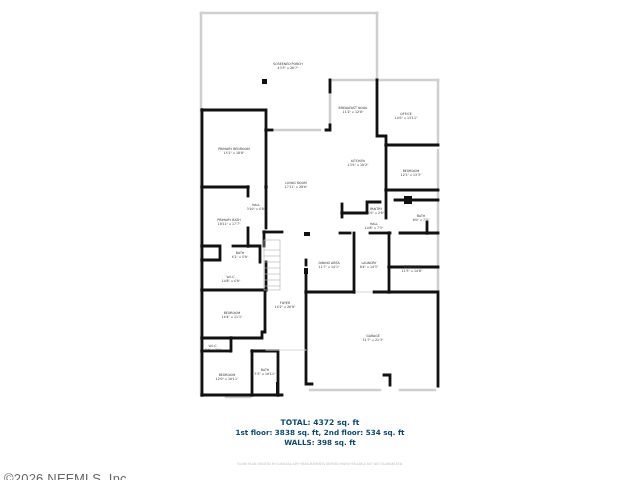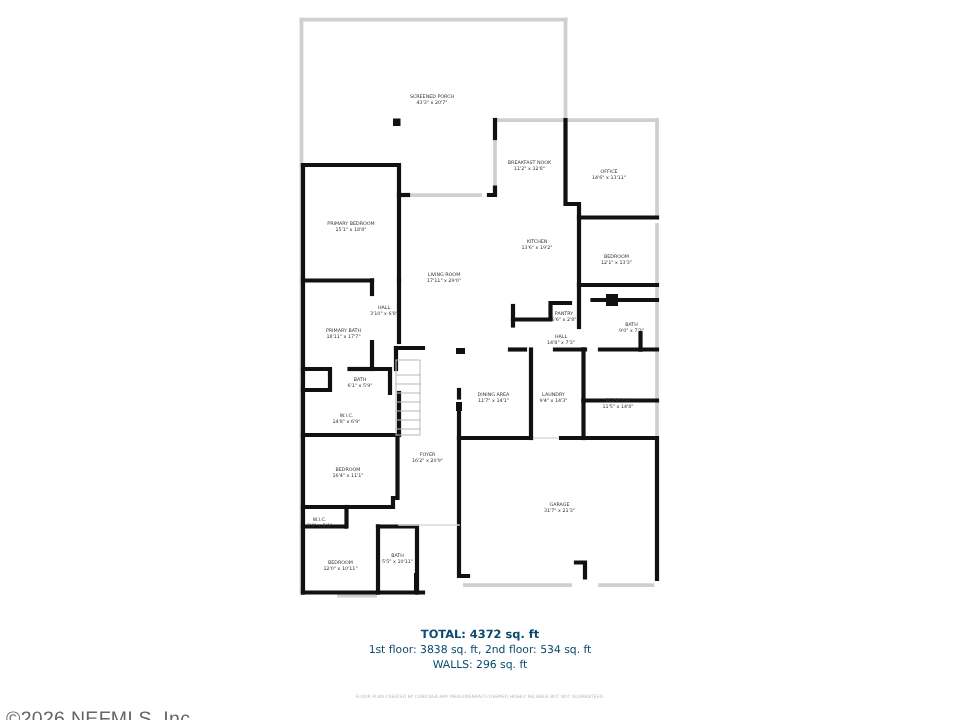--- a/index.html
+++ b/index.html
@@ -2,21 +2,21 @@
 <html><head>
 <meta charset="utf-8">
 <style>
   html, body { margin: 0; padding: 0; background: #ffffff; }
   body { width: 640px; height: 480px; position: relative; overflow: hidden; font-family: "Liberation Sans", sans-serif; }
   .plan { position: absolute; left: 0; top: 0; width: 640px; height: 410px; }
   .room-label { position: absolute; font-family: "DejaVu Sans", sans-serif; font-size: 3.2px; line-height: 4px; color: #333; text-align: center; transform: translate(-50%, -50%); white-space: nowrap; }
   .room-label .dim { display: block; }
   .summary { position: absolute; left: 0; top: 418px; width: 640px; text-align: center; font-family: "DejaVu Sans", sans-serif; color: #0c4a6e; }
   .summary .total { font-size: 7.6px; font-weight: bold; line-height: 10px; }
-  .summary .line { font-size: 7.2px; line-height: 9.5px; }
+  .summary .line { font-size: 7.2px; line-height: 9.5px; font-weight: bold; }
   .credit { position: absolute; left: 0; top: 462px; width: 640px; text-align: center; font-size: 3px; color: #bbb; font-family: "DejaVu Sans", sans-serif; }
   .watermark { position: absolute; left: 4px; top: 452px; font-size: 13px; color: #666; font-family: "Liberation Sans", sans-serif; letter-spacing: 0.2px; margin-top: 19px; }
 </style>
 </head>
 <body>
 
 <div class="plan">
   <svg width="640" height="410" viewBox="0 0 640 410">
     <g fill="none" stroke-linecap="square">
 
@@ -140,18 +140,18 @@
     <div class="room-label" style="left:373px;top:338px;"><span>GARAGE</span><span class="dim">31'7" x 21'3"</span></div>
     <div class="room-label" style="left:213px;top:348px;"><span>W.I.C.</span><span class="dim">3'4" x 3'4"</span></div>
     <div class="room-label" style="left:265px;top:372px;"><span>BATH</span><span class="dim">5'5" x 10'11"</span></div>
     <div class="room-label" style="left:227px;top:377px;"><span>BEDROOM</span><span class="dim">12'0" x 10'11"</span></div>
   </div>
 </div>
 
 <div class="summary">
   <div class="total">TOTAL: 4372 sq. ft</div>
   <div class="line">1st floor: 3838 sq. ft, 2nd floor: 534 sq. ft</div>
-  <div class="line">WALLS: 296 sq. ft</div>
+  <div class="line">WALLS: 398 sq. ft</div>
 </div>
 
 <div class="credit">FLOOR PLAN CREATED BY CUBICASA APP. MEASUREMENTS DEEMED HIGHLY RELIABLE BUT NOT GUARANTEED.</div>
 
 <div class="watermark">©2026 NEFMLS, Inc</div>
 
 </body></html>

